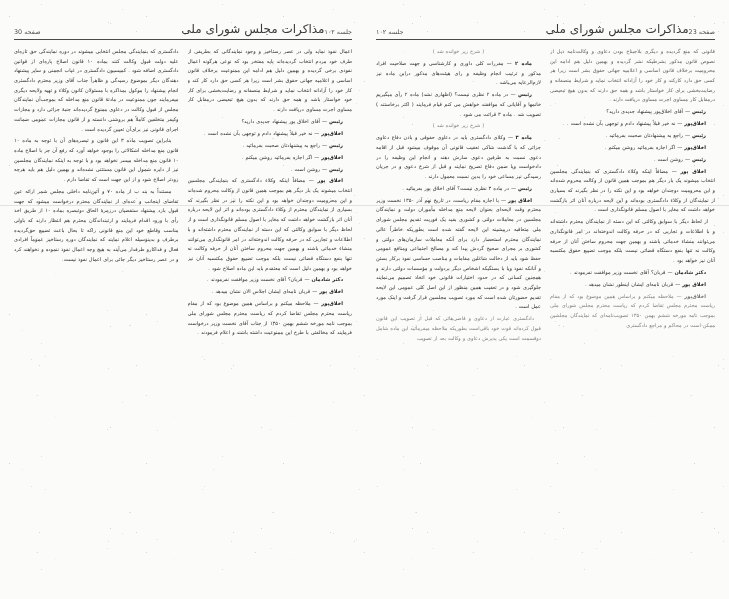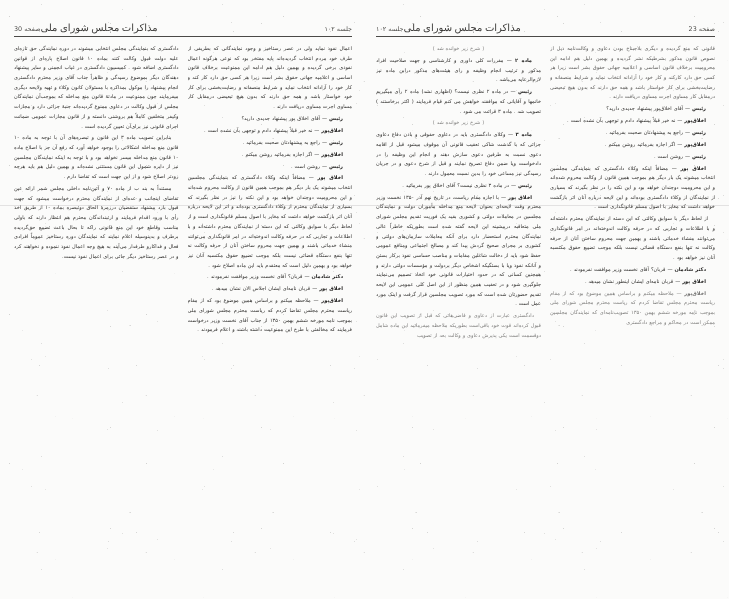--- a/index.html
+++ b/index.html
@@ -42,21 +42,21 @@
 
   
   .running-head{
     position:relative;
     display:flex;align-items:flex-end;justify-content:space-between;
     font-size:6.4px;letter-spacing:.2px;color:#3b3a38;
     padding-bottom:3px;margin-bottom:7px;
     border-bottom:1.1px solid #4a4947;
   }
   .rh-side{flex:0 0 auto;white-space:nowrap;opacity:.92;}
-  .rh-title{flex:1 1 auto;text-align:left;white-space:nowrap;font-size:10px;font-family:Liberation Serif, serif;}
+  .rh-title{flex:1 1 auto;text-align:right;white-space:nowrap;font-size:12px;}
 
   
   .cols{display:flex;gap:9px;height:528px;}
   .col{
     flex:1 1 0;min-width:0;
     font-size:5.05px;line-height:1.92;
     color:#2e2d2b;
     text-align:justify;
     text-justify:inter-word;
     word-spacing:.35px;

